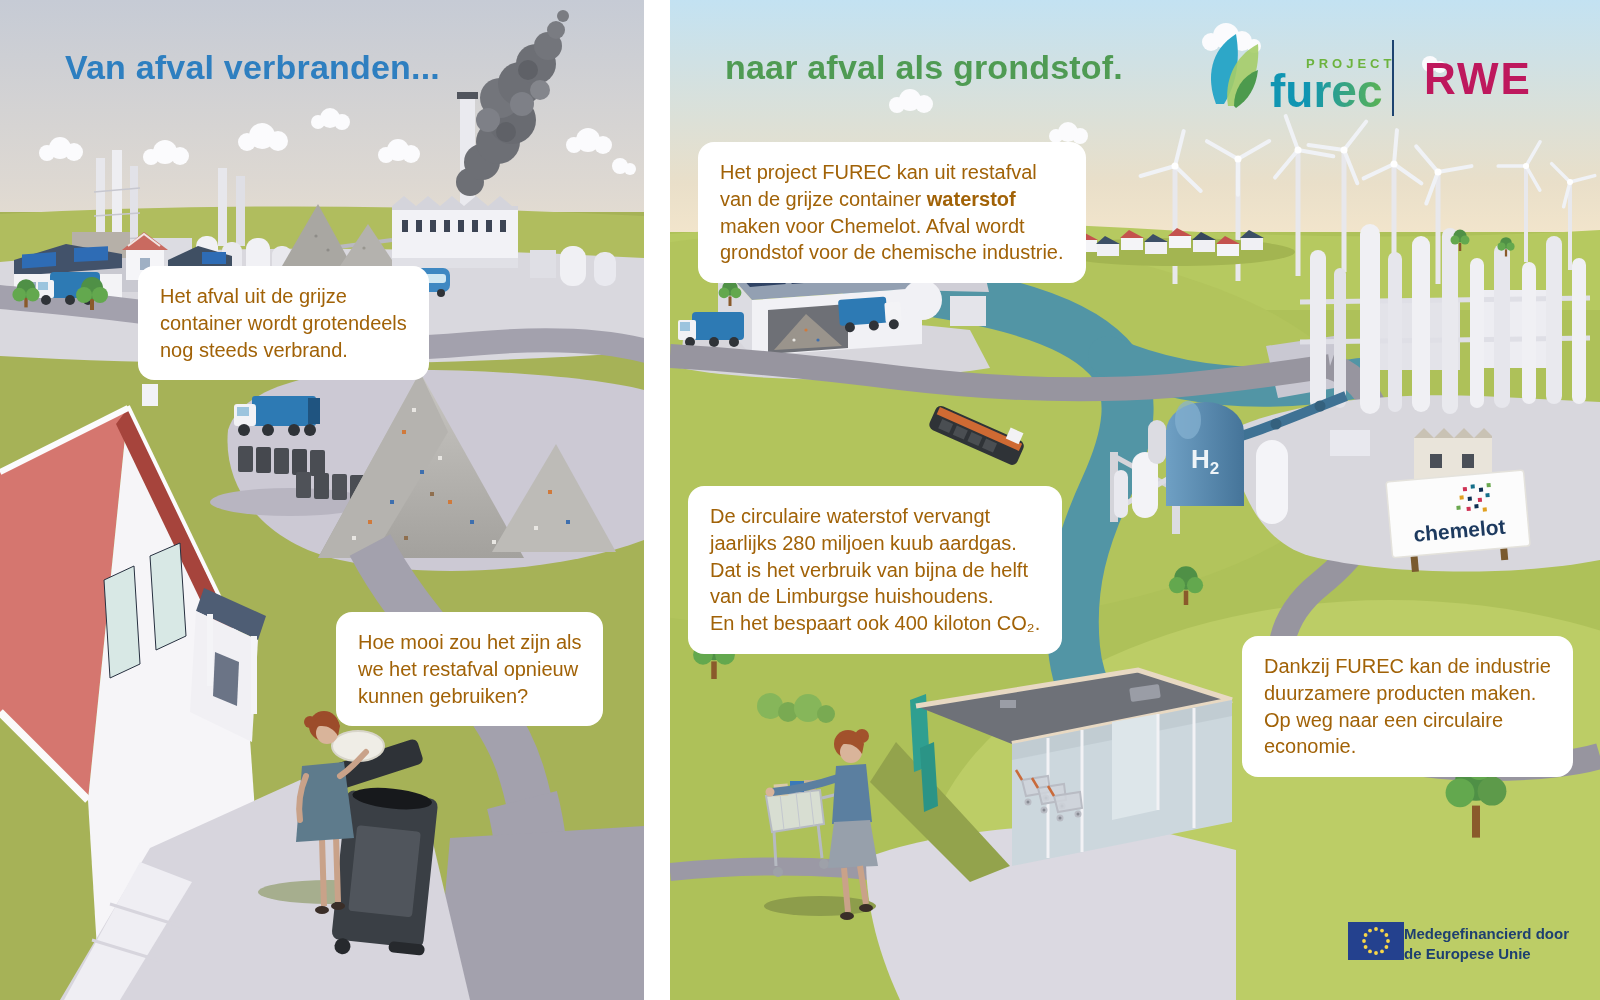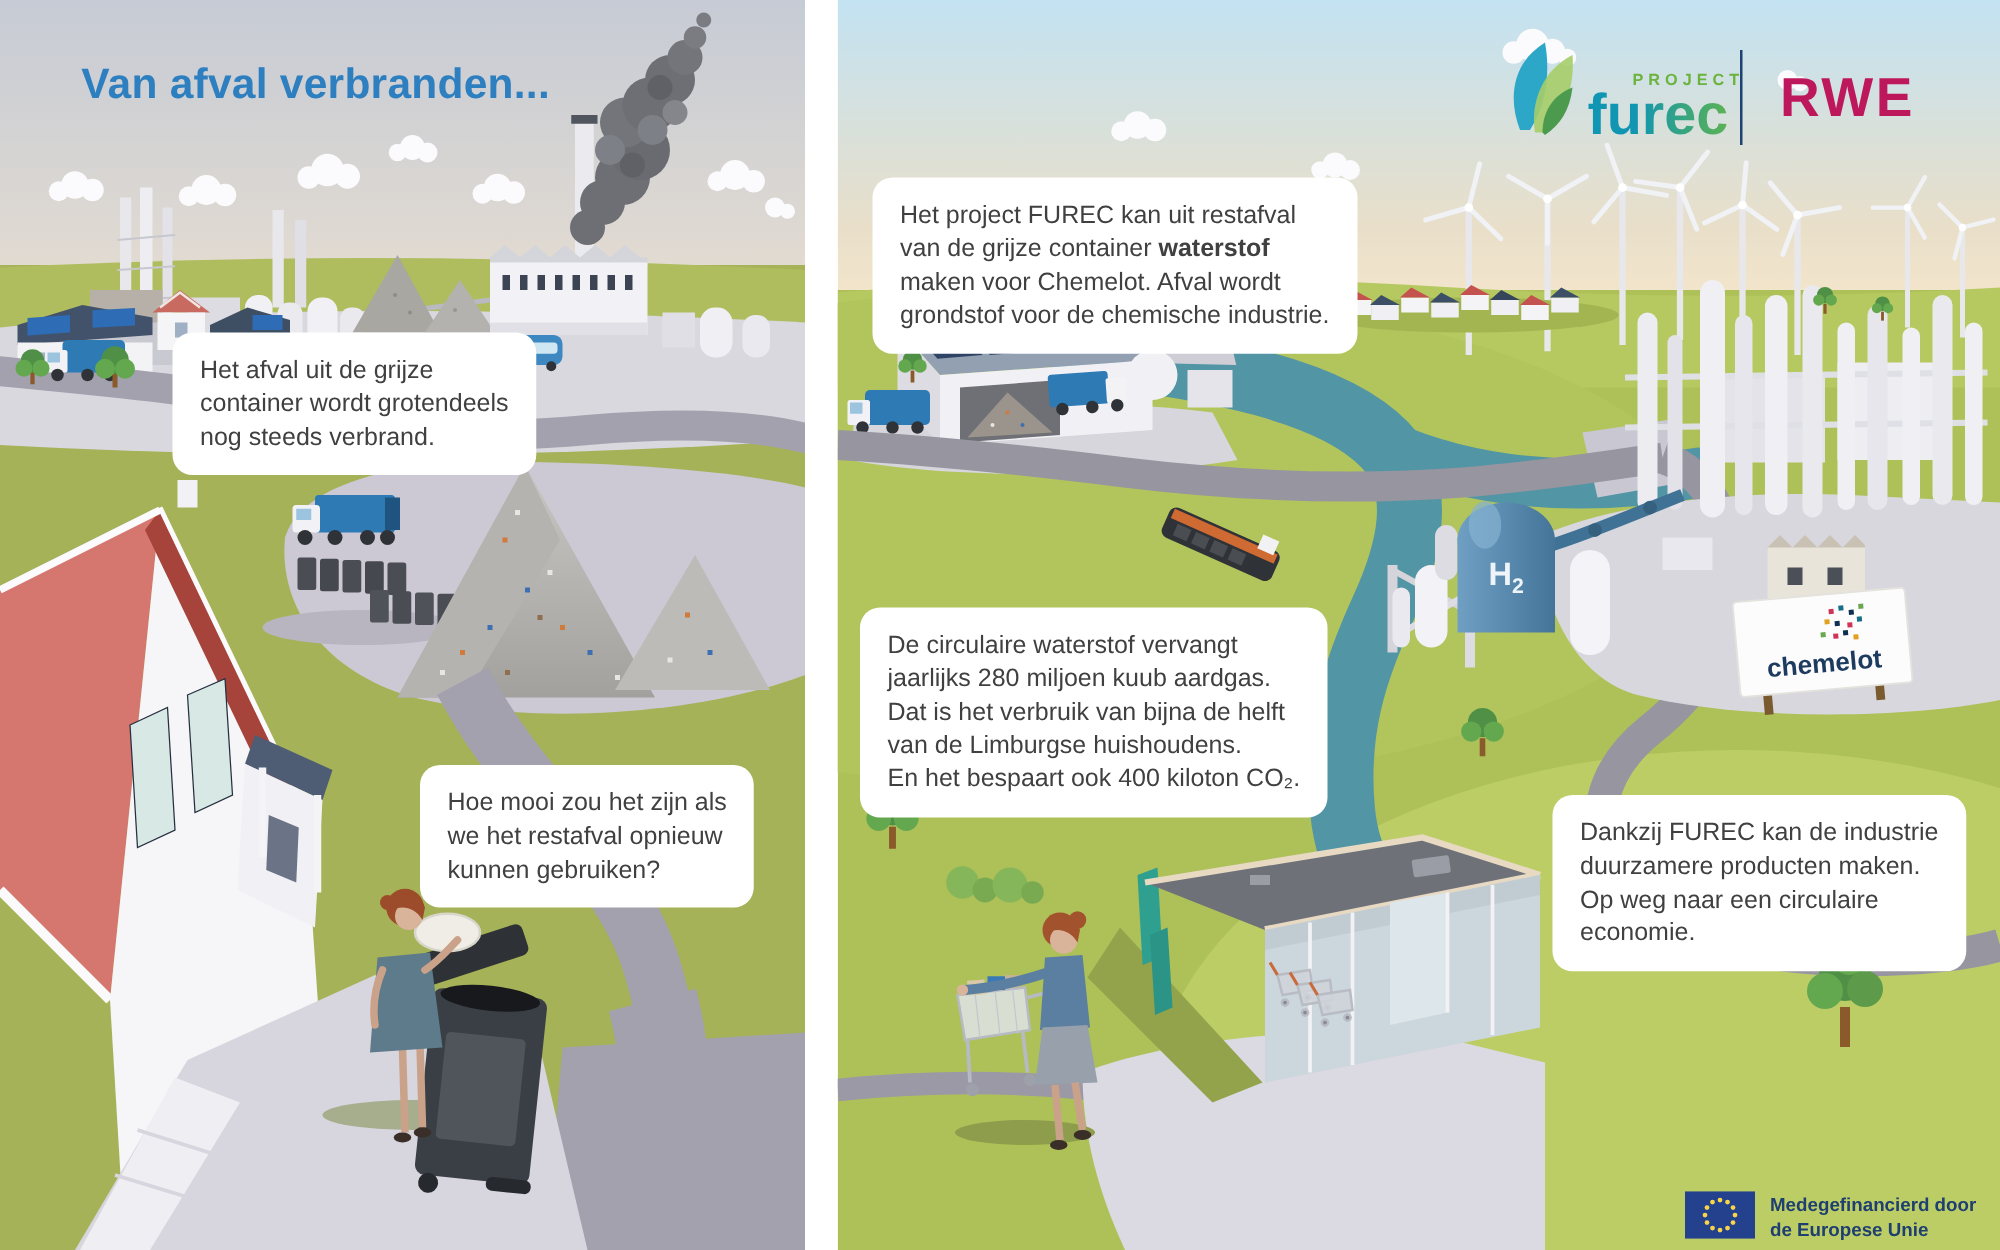--- a/index.html
+++ b/index.html
@@ -3,34 +3,34 @@
 <meta charset="utf-8">
 <style>
   html,body{margin:0;padding:0;background:#ffffff;}
   .stage{position:relative;width:1600px;height:1000px;overflow:hidden;background:#ffffff;
          font-family:"Liberation Sans","DejaVu Sans",sans-serif;}
   .scene{position:absolute;top:0;display:block;}
   .panel-divider{position:absolute;top:0;left:644px;width:26px;height:1000px;background:#ffffff;}
   .title{position:absolute;font-size:34px;font-weight:700;letter-spacing:.2px;white-space:nowrap;margin-left:27px;}
   .title-left{left:38px;top:48px;color:#2e7fc0;}
   .title-right{left:698px;top:48px;color:#4f9b53;}
-  .callout{position:absolute;background:#ffffff;color:#404040;border-radius:16px;
+  .callout{position:absolute;background:#ffffff;color:#a16207;border-radius:16px;
            padding:17px 22px;font-size:20px;line-height:1.34;font-weight:500;white-space:pre-line;}
   .callout b{font-weight:700;}
   .furec-logo{position:absolute;left:1202px;top:30px;display:flex;align-items:flex-end;}
   .furec-text{margin-left:6px;padding-top:18px;}
   .furec-project{font-size:13px;font-weight:700;color:#6cb33e;letter-spacing:4px;margin-left:36px;}
   .furec-name{font-size:46px;font-weight:700;line-height:.9;margin-top:0;
               background:linear-gradient(90deg,#1095b2 30%,#62b54c 95%);
               -webkit-background-clip:text;background-clip:text;color:#1095b2;
               -webkit-text-fill-color:transparent;}
   .logo-sep{position:absolute;left:1392px;top:40px;width:2px;height:76px;background:#1d4370;}
   .rwe{position:absolute;left:1424px;top:54px;font-size:44px;font-weight:900;
        color:#be185d;letter-spacing:2px;}
-  .eu-footer{position:absolute;left:1348px;top:922px;display:flex;align-items:flex-start;gap:12px;margin-top:31px;}
+  .eu-footer{position:absolute;left:1348px;top:922px;display:flex;align-items:flex-start;}
   .eu-text{font-size:15px;font-weight:700;color:#1e3f70;line-height:1.3;white-space:pre-line;padding-top:2px;}
 </style>
 </head>
 <body>
 
 <div class="stage">
 
   <svg class="scene" style="left:0" width="644" height="1000" viewBox="0 0 644 1000">
     <defs>
       <linearGradient id="skyL" x1="0" y1="0" x2="0" y2="1">
@@ -691,20 +691,21 @@
         <circle cy="-20" r="13" fill="#4f9046"></circle>
           <circle cx="-10" cy="-12" r="9" fill="#63a84e"></circle>
           <circle cx="10" cy="-12" r="9" fill="#63a84e"></circle>
       </g>
     </g>
   </svg>
 
   <div class="panel-divider"></div>
 
   <div class="title title-left">Van afval verbranden...</div>
+  <div class="title title-right">naar afval als grondstof.</div>
 
   <div class="callout" style="left:336px;top:612px;">Hoe mooi zou het zijn als
 we het restafval opnieuw
 kunnen gebruiken?</div>
 
   <div class="callout" style="left:138px;top:266px;">Het afval uit de grijze
 container wordt grotendeels
 nog steeds verbrand.</div>
 
   <div class="callout" style="left:698px;top:142px;"><span>Het project FUREC kan uit restafval

